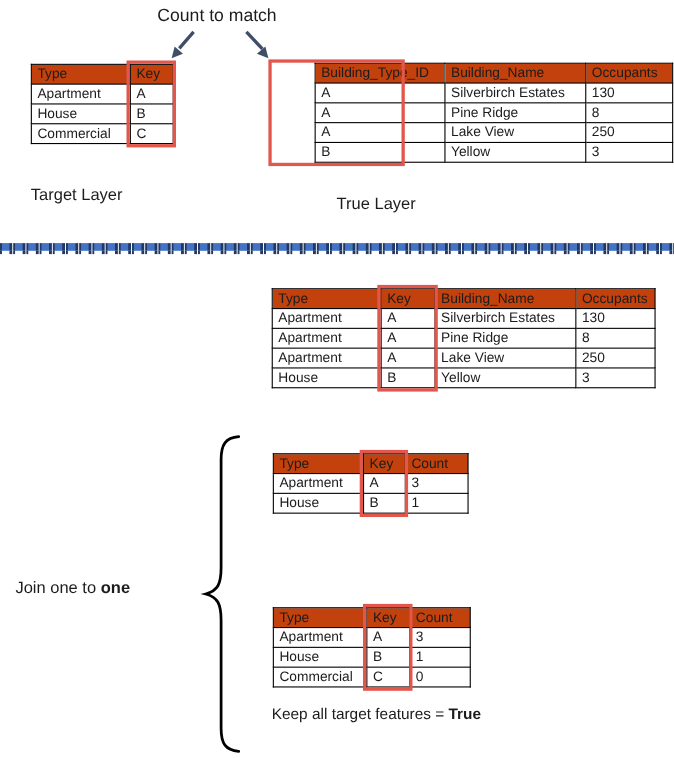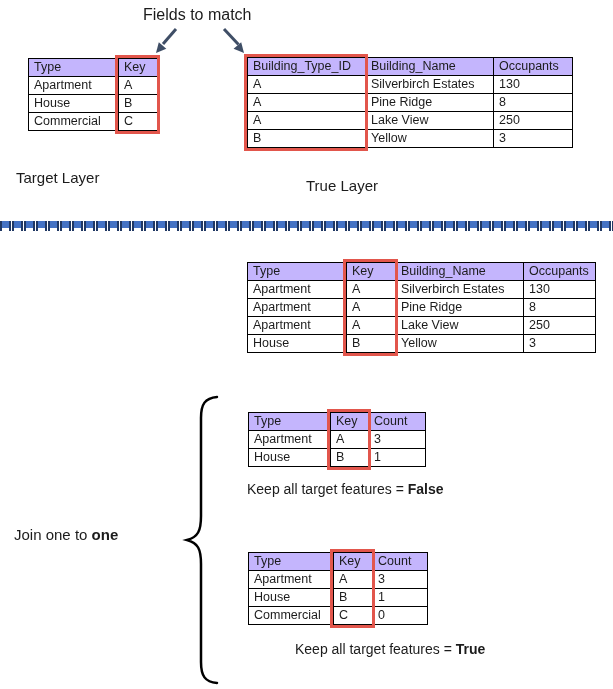--- a/index.html
+++ b/index.html
@@ -3,40 +3,40 @@
 <meta charset="utf-8">
 <style>
   html,body{margin:0;padding:0;background:#fff;}
   .canvas{
     position:relative;width:613px;height:689px;background:#ffffff;
     font-family:"Liberation Sans",sans-serif;color:#1c1c1c;overflow:hidden;
   }
   .title{position:absolute;left:143px;top:6px;font-size:16px;white-space:nowrap;}
   .lbl{position:absolute;font-size:15px;white-space:nowrap;}
   .keep{position:absolute;font-size:14px;white-space:nowrap;}
-  .lbl-target{left:16px;top:169px;}
+  .lbl-target{left:28px;top:169px;}
   .lbl-join{left:306px;top:177px;}
   .lbl-many{left:28px;top:265px;}
   .lbl-one{left:14px;top:526px;}
   .keep-false{left:247px;top:481px;}
-  .keep-true{left:247px;top:641px;margin-left:48px;}
+  .keep-true{left:247px;top:641px;}
 
   .tblwrap{position:absolute;}
   .w-target{left:28px;top:58px;}
-  .w-join{left:247px;top:57px;}
+  .w-join{left:247px;top:57px;padding-left:39px;}
   .w-many{left:247px;top:262px;}
   .w-false{left:248px;top:412px;}
   .w-true{left:248px;top:552px;}
 
   table{border-collapse:collapse;table-layout:fixed;}
   th,td{
     border:1px solid #000;box-sizing:border-box;font-size:12.5px;font-weight:400;
     text-align:left;padding:0 5px;height:18px;line-height:17px;white-space:nowrap;overflow:hidden;
   }
-  th{background:#c4b5fd;margin-left:39px;}
+  th{background:#c2410c;margin-left:39px;}
 
   .t-target{width:129px;} .t-target th:nth-child(1){width:90px;} .t-target th:nth-child(2){width:39px;}
   .t-join{width:325px;}  .t-join th:nth-child(1){width:118px;} .t-join th:nth-child(2){width:128px;} .t-join th:nth-child(3){width:79px;}
   .t-many{width:348px;}  .t-many th:nth-child(1){width:99px;} .t-many th:nth-child(2){width:49px;} .t-many th:nth-child(3){width:128px;} .t-many th:nth-child(4){width:72px;}
   .t-false{width:177px;} .t-false th:nth-child(1){width:82px;} .t-false th:nth-child(2){width:38px;} .t-false th:nth-child(3){width:57px;}
   .t-true{width:179px;}  .t-true th:nth-child(1){width:85px;} .t-true th:nth-child(2){width:39px;} .t-true th:nth-child(3){width:55px;}
 
   .redbox{
     position:absolute;top:-3px;height:calc(100% + 6px);
     border:3px solid #e2564c;box-sizing:border-box;pointer-events:none;
@@ -60,21 +60,21 @@
   .arrow-left{left:150px;top:27px;}
   .arrow-right{left:220px;top:27px;}
   .brace{position:absolute;left:176px;top:394px;width:44px;height:292px;}
   b{font-weight:700;}
 </style>
 </head>
 <body>
 
 <div class="canvas">
 
-  <div class="title">Fields to match</div>
+  <div class="title">Count to match</div>
 
   <svg class="arrow arrow-left" viewBox="0 0 30 30">
     <line x1="26" y1="2" x2="13" y2="17" stroke="#3f4e66" stroke-width="3"></line>
     <polygon points="6,26 16.3,21.8 8.8,15.2" fill="#3f4e66"></polygon>
   </svg>
   <svg class="arrow arrow-right" viewBox="0 0 30 30">
     <line x1="4" y1="2" x2="18.5" y2="17.5" stroke="#3f4e66" stroke-width="3"></line>
     <polygon points="24,26 13.6,21.8 21.2,15.2" fill="#3f4e66"></polygon>
   </svg>
 
@@ -208,21 +208,20 @@
           </tr>
           <tr>
             <td>House</td>
             <td>B</td>
             <td>1</td>
           </tr>
         </tbody>
       </table>
     <div class="redbox"></div>
   </div>
-  <div class="keep keep-false"><span>Keep all target features = </span><b>False</b></div>
 
   <div class="tblwrap w-true">
     <table class="t-true">
         <thead>
           <tr>
             <th>Type</th>
             <th>Key</th>
             <th>Count</th>
           </tr>
         </thead>

